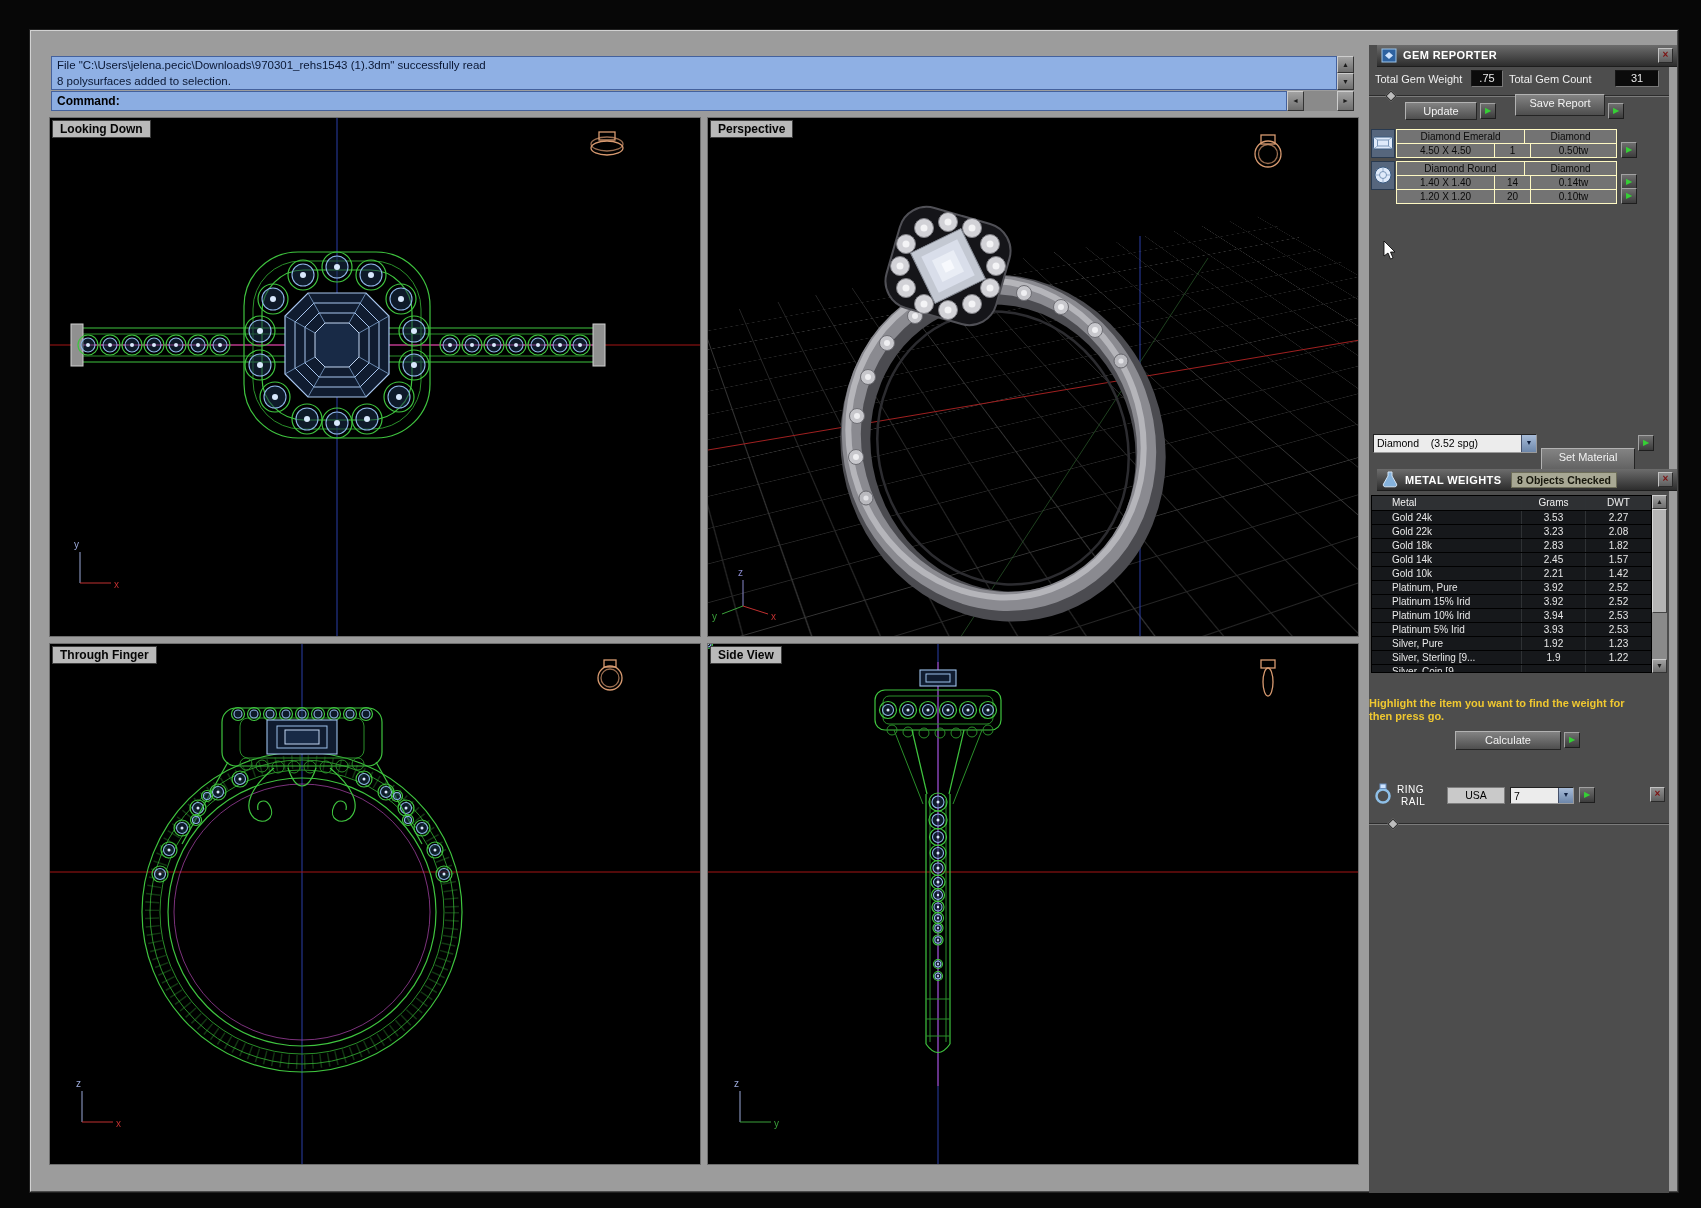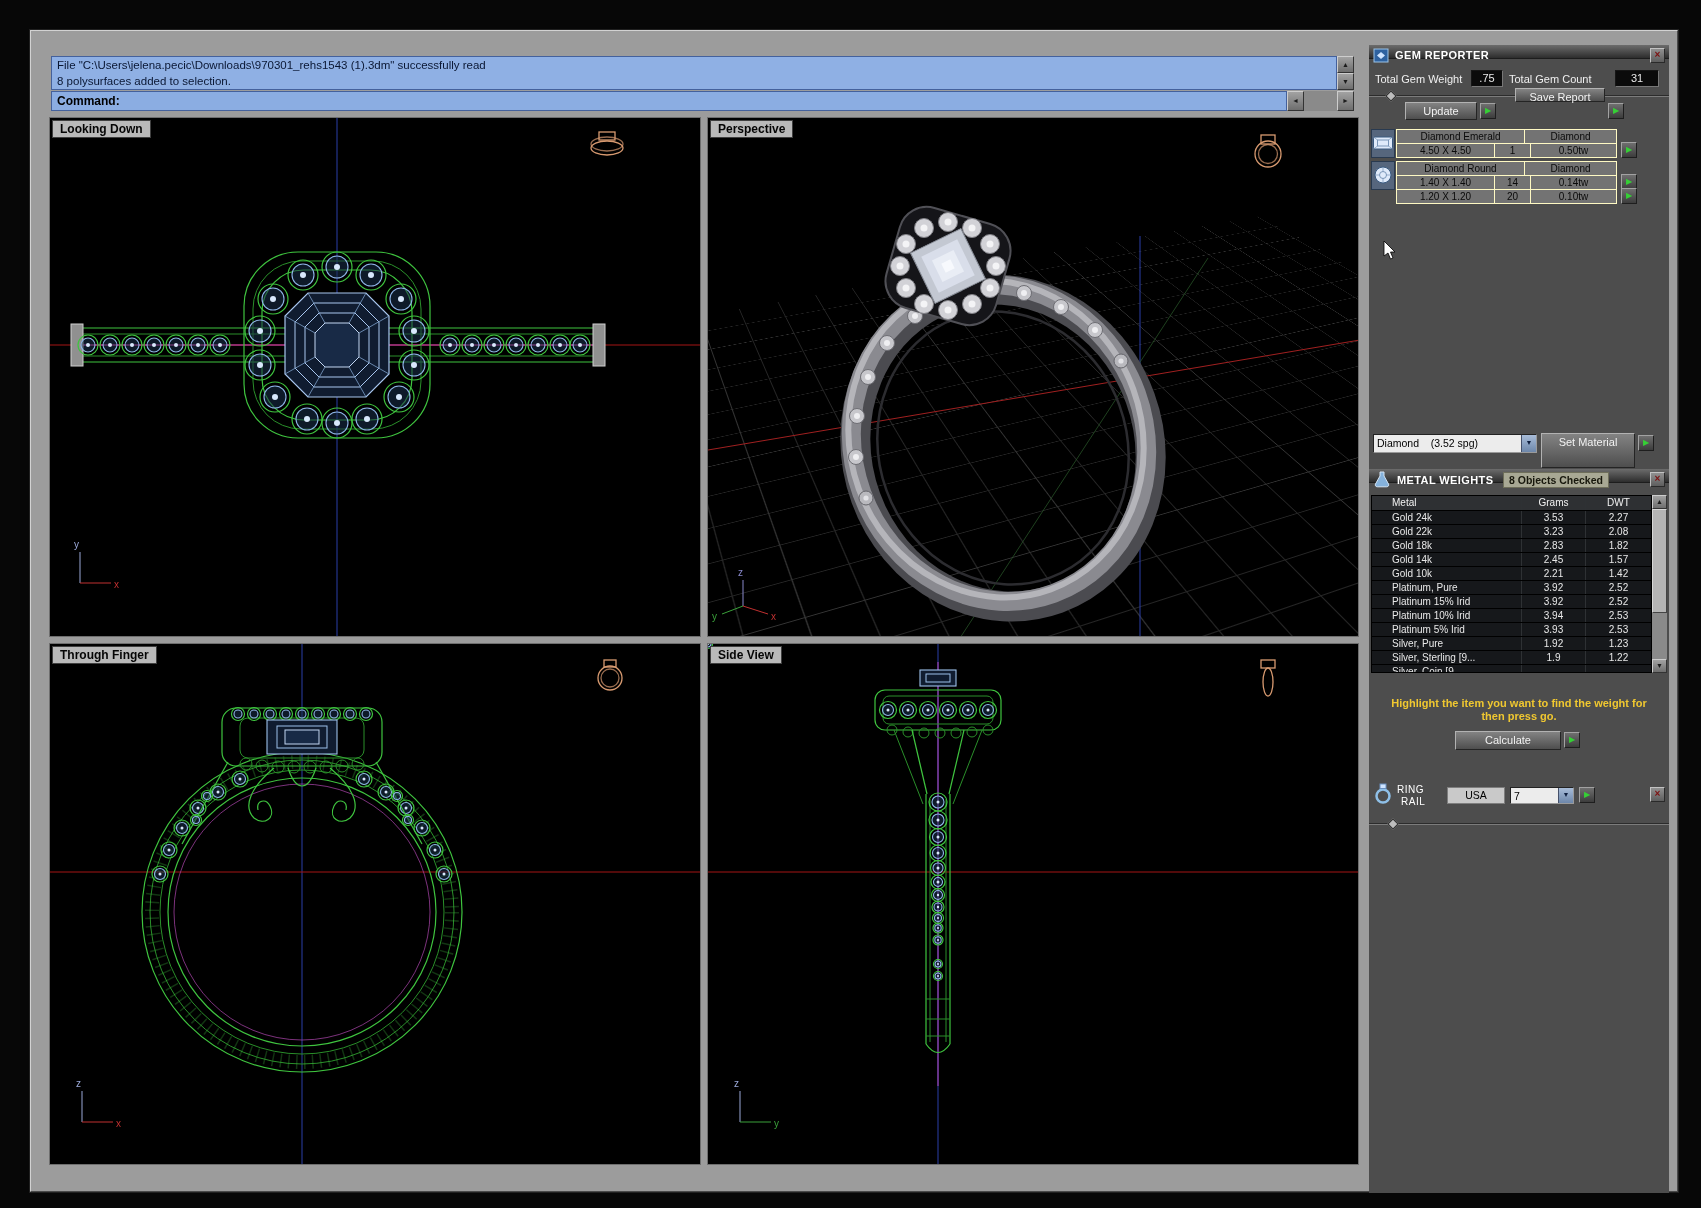--- a/index.html
+++ b/index.html
@@ -23,42 +23,42 @@
  transform:perspective(1000px) rotateX(58deg) rotateZ(-24deg);transform-origin:50% 45%}
 svg{position:absolute;left:0;top:0}
 .sg{fill:none;stroke:#3fc43f;stroke-width:1.2}
 .sg2{fill:none;stroke:#2a8f2a;stroke-width:1}
 .sb{fill:rgba(26,47,74,.55);stroke:#8fb6e8;stroke-width:1.1}
 .sd{fill:#d8e8fc;stroke:none}
 .so{fill:none;stroke:#d89a70;stroke-width:1.3}
 .axl{font-size:10px;font-family:"Liberation Sans",sans-serif}
 
 .rp{position:absolute;left:1338px;top:14px;width:300px;height:1148px;background:#4d4d4d}
-.panel-header{position:absolute;left:0;width:300px;height:14px;background:linear-gradient(#6c6c6c,#2d2d2d);border-bottom:1px solid #1d1d1d}
+.panel-header{position:absolute;left:8px;width:300px;height:22px;background:linear-gradient(#6c6c6c,#2d2d2d);border-bottom:1px solid #1d1d1d}
 .ph-title{position:absolute;color:#fff;font-size:11px;font-weight:bold;letter-spacing:.4px}
 .btn{position:absolute;background:linear-gradient(#838383,#4e4e4e);border:1px solid;border-color:#b2b2b2 #242424 #242424 #b2b2b2;color:#f2f2f2;font-size:11px;text-align:center}
 .play{position:absolute;width:16px;height:16px;background:linear-gradient(#6f6f6f,#3c3c3c);border:1px solid;border-color:#a2a2a2 #1e1e1e #1e1e1e #a2a2a2;color:#35d035;font-size:8px;line-height:14px;text-align:center}
 .xbtn{position:absolute;width:15px;height:15px;background:linear-gradient(#909090,#5e5e5e);border:1px solid;border-color:#c2c2c2 #2a2a2a #2a2a2a #c2c2c2;color:#7c1212;font-weight:bold;font-size:10px;line-height:12px;text-align:center}
 .lbl{position:absolute;color:#f0f0f0;font-size:11px;white-space:nowrap}
 .vbox{position:absolute;background:#0b0b0b;border:1px solid;border-color:#161616 #777 #777 #161616;color:#eaeaea;font-size:11px;text-align:center;line-height:14px}
 .gcell{position:absolute;height:15px;background:#737373;border:1px solid #fef9c3;color:#0a0a0a;font-size:10px;line-height:13px;text-align:center;overflow:hidden;white-space:nowrap}
 .gicon{position:absolute;width:24px;height:29px;background:#56667d;border:1px solid #293a50}
 .slider-line{position:absolute;left:0;width:300px;height:2px;border-top:1px solid #2c2c2c;border-bottom:1px solid #7c7c7c}
 .handle{position:absolute;width:8px;height:8px;background:#bdbdbd;border:1px solid #2e2e2e;transform:rotate(45deg)}
 .combo{position:absolute;display:flex;background:#ececec;border:1px solid;border-color:#222 #9a9a9a #9a9a9a #222;color:#000;font-size:10.5px}
 .combo .cv{flex:1;padding:2px 3px;white-space:pre;overflow:hidden;line-height:1.2}
 .combo .ca{width:15px;background:linear-gradient(#a8bcd8,#6d87aa);border-left:1px solid #44506a;color:#102040;font-size:7px;text-align:center;line-height:16px}
 .statuschip{position:absolute;background:#a8a894;border:1px solid #6e6e5a;color:#17170c;font-size:10.5px;font-weight:bold;padding:1px 5px}
 .mw-table{position:absolute;left:2px;width:281px;background:#101214;border:1px solid #000;overflow:hidden}
 .mwr{display:flex;height:14px;border-bottom:1px solid #000;background:#16181b;color:#e8e8e8;font-size:10px;line-height:13px}
 .mwh{background:#2e3033;color:#f2f2f2;height:15px}
 .mc1{width:150px;padding-left:20px;border-right:1px solid #2e3134;overflow:hidden;white-space:nowrap}
 .mc2{width:64px;text-align:center;border-right:1px solid #2e3134}
 .mc3{flex:1;text-align:center}
-.hint{position:absolute;left:0;width:300px;text-align:center;color:#f0c830;font-size:11px;font-weight:bold;line-height:13px}
+.hint{position:absolute;left:0;width:300px;text-align:left;color:#f0c830;font-size:11px;font-weight:bold;line-height:13px}
 .boxlight{position:absolute;background:#c9c9c9;border:1px solid #7e7e7e;color:#000;font-size:10.5px;text-align:center}
 .rrtitle{position:absolute;color:#fff;font-size:10px;font-weight:normal;line-height:11px;letter-spacing:.5px}
 .cursor{position:absolute}
 </style>
 </head>
 <body>
 
 <div class="window">
 
   <div class="cmdbox">
@@ -716,21 +716,21 @@
     <div class="lbl" style="left:6px;top:28px">Total Gem Weight</div>
     <div class="vbox" style="left:102px;top:25px;width:32px;height:17px">.75</div>
     <div class="lbl" style="left:140px;top:28px">Total Gem Count</div>
     <div class="vbox" style="left:246px;top:25px;width:44px;height:17px">31</div>
 
     <div class="slider-line" style="top:50px"></div>
     <div class="handle" style="left:18px;top:47px"></div>
 
     <div class="btn" style="left:36px;top:57px;width:72px;height:18px;line-height:16px">Update</div>
     <div class="play" style="left:111px;top:58px">▶</div>
-    <div class="btn" style="left:146px;top:43px;width:90px;height:14px;line-height:16px">Save Report</div>
+    <div class="btn" style="left:146px;top:49px;width:90px;height:22px;line-height:16px">Save Report</div>
     <div class="play" style="left:239px;top:58px">▶</div>
 
     <div style="position:absolute;left:0;top:84px;width:300px;height:80px">
       <div class="gicon" style="left:2px;top:0">
         <svg width="22" height="27" viewBox="0 0 22 27">
           <rect x="1.5" y="7" width="19" height="12" rx="1.5" fill="#dfeafa" stroke="#3a5a80"></rect>
           <rect x="5.5" y="10" width="11" height="6" fill="none" stroke="#7a96b8"></rect>
           <line x1="1.5" y1="7" x2="5.5" y2="10" stroke="#7a96b8" stroke-width=".7"></line>
           <line x1="20.5" y1="7" x2="16.5" y2="10" stroke="#7a96b8" stroke-width=".7"></line>
           <line x1="1.5" y1="19" x2="5.5" y2="16" stroke="#7a96b8" stroke-width=".7"></line>
@@ -768,21 +768,21 @@
     </div>
 
     <svg class="cursor" style="left:14px;top:196px" width="14" height="20" viewBox="0 0 14 20">
       <polygon points="1,0 1,15 5,12 7.5,18 10,17 7.5,11 12,11" fill="#fff" stroke="#000" stroke-width=".8"></polygon>
     </svg>
 
     <div class="combo" style="left:4px;top:389px;width:164px;height:19px">
       <div class="cv">Diamond    (3.52 spg)</div>
       <div class="ca">▼</div>
     </div>
-    <div class="btn" style="left:172px;top:388px;width:94px;height:35px;line-height:17px">Set Material</div>
+    <div class="btn" style="left:172px;top:403px;width:94px;height:35px;line-height:17px">Set Material</div>
     <div class="play" style="left:269px;top:390px">▶</div>
 
     <div class="panel-header" style="top:424px">
       <svg width="20" height="20" style="left:3px;top:1px" viewBox="0 0 20 20">
         <path d="M8,2 h4 v4 l4.5,8 a1.9,1.9 0 0 1 -1.7,2.8 H5.2 a1.9,1.9 0 0 1 -1.7,-2.8 L8,6 Z" fill="#85b2dc" stroke="#d5e5f5" stroke-width="1"></path>
       </svg>
       <div class="ph-title" style="left:28px;top:5px">METAL WEIGHTS</div>
       <div class="statuschip" style="left:134px;top:3px">8 Objects Checked</div>
       <div class="xbtn" style="left:281px;top:3px">×</div>
     </div>

